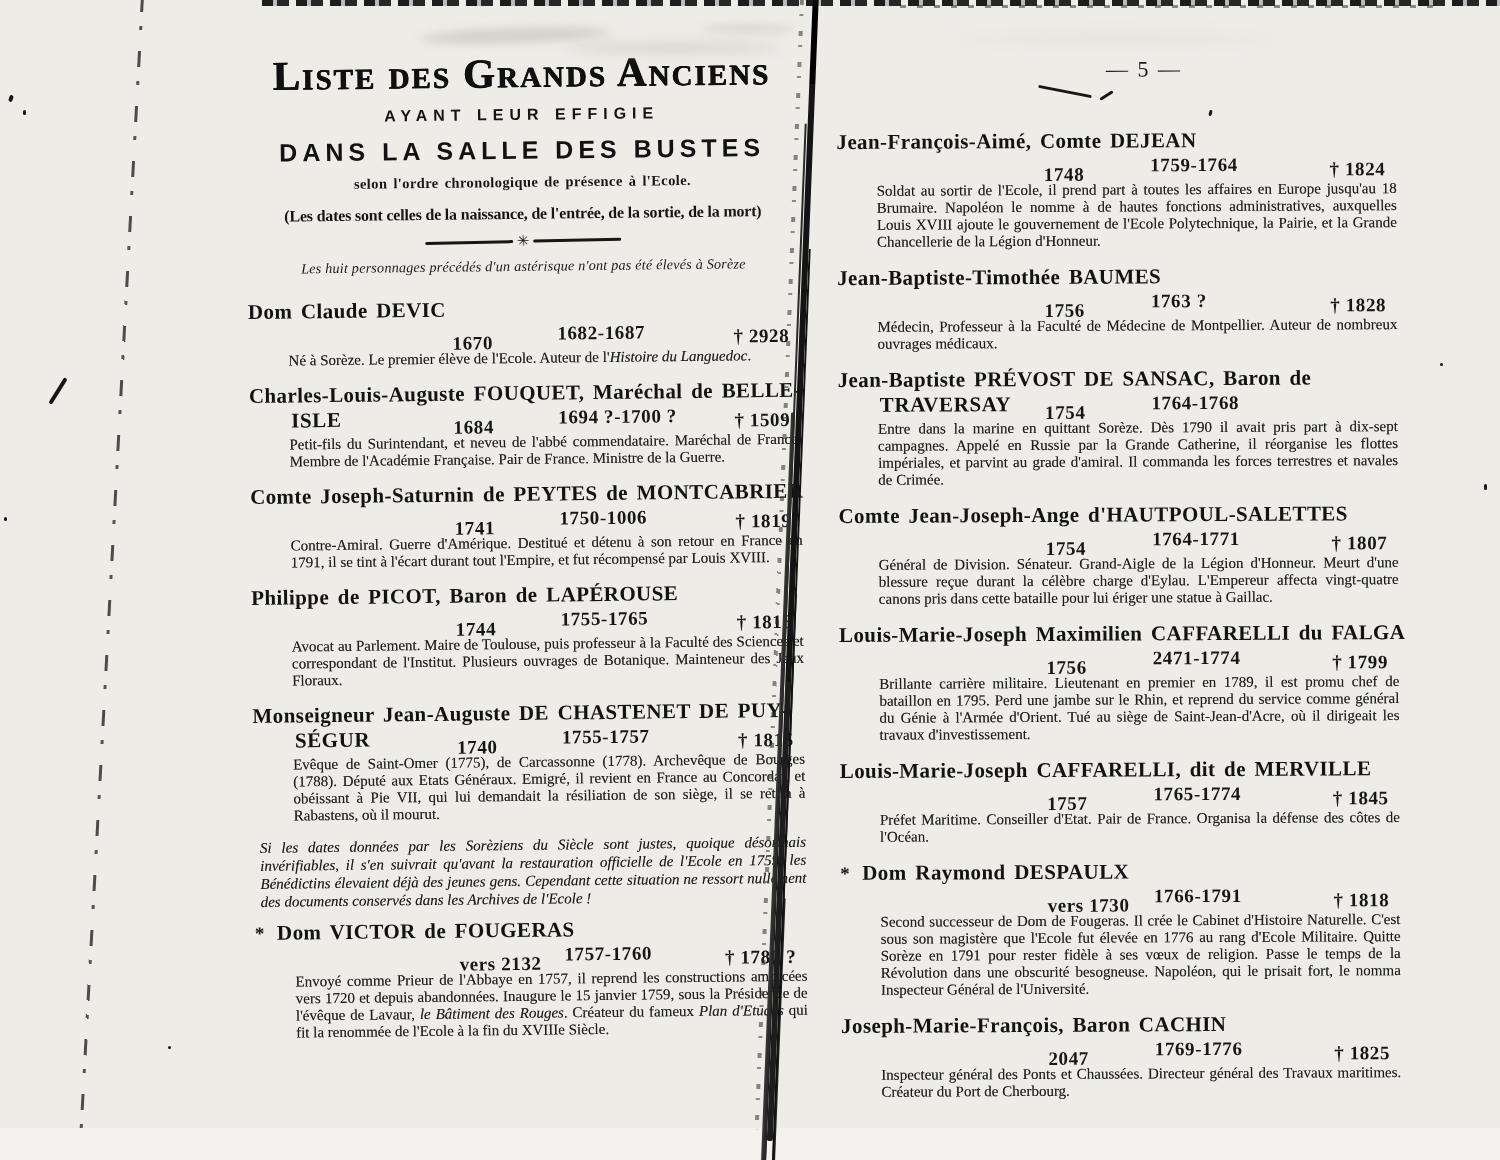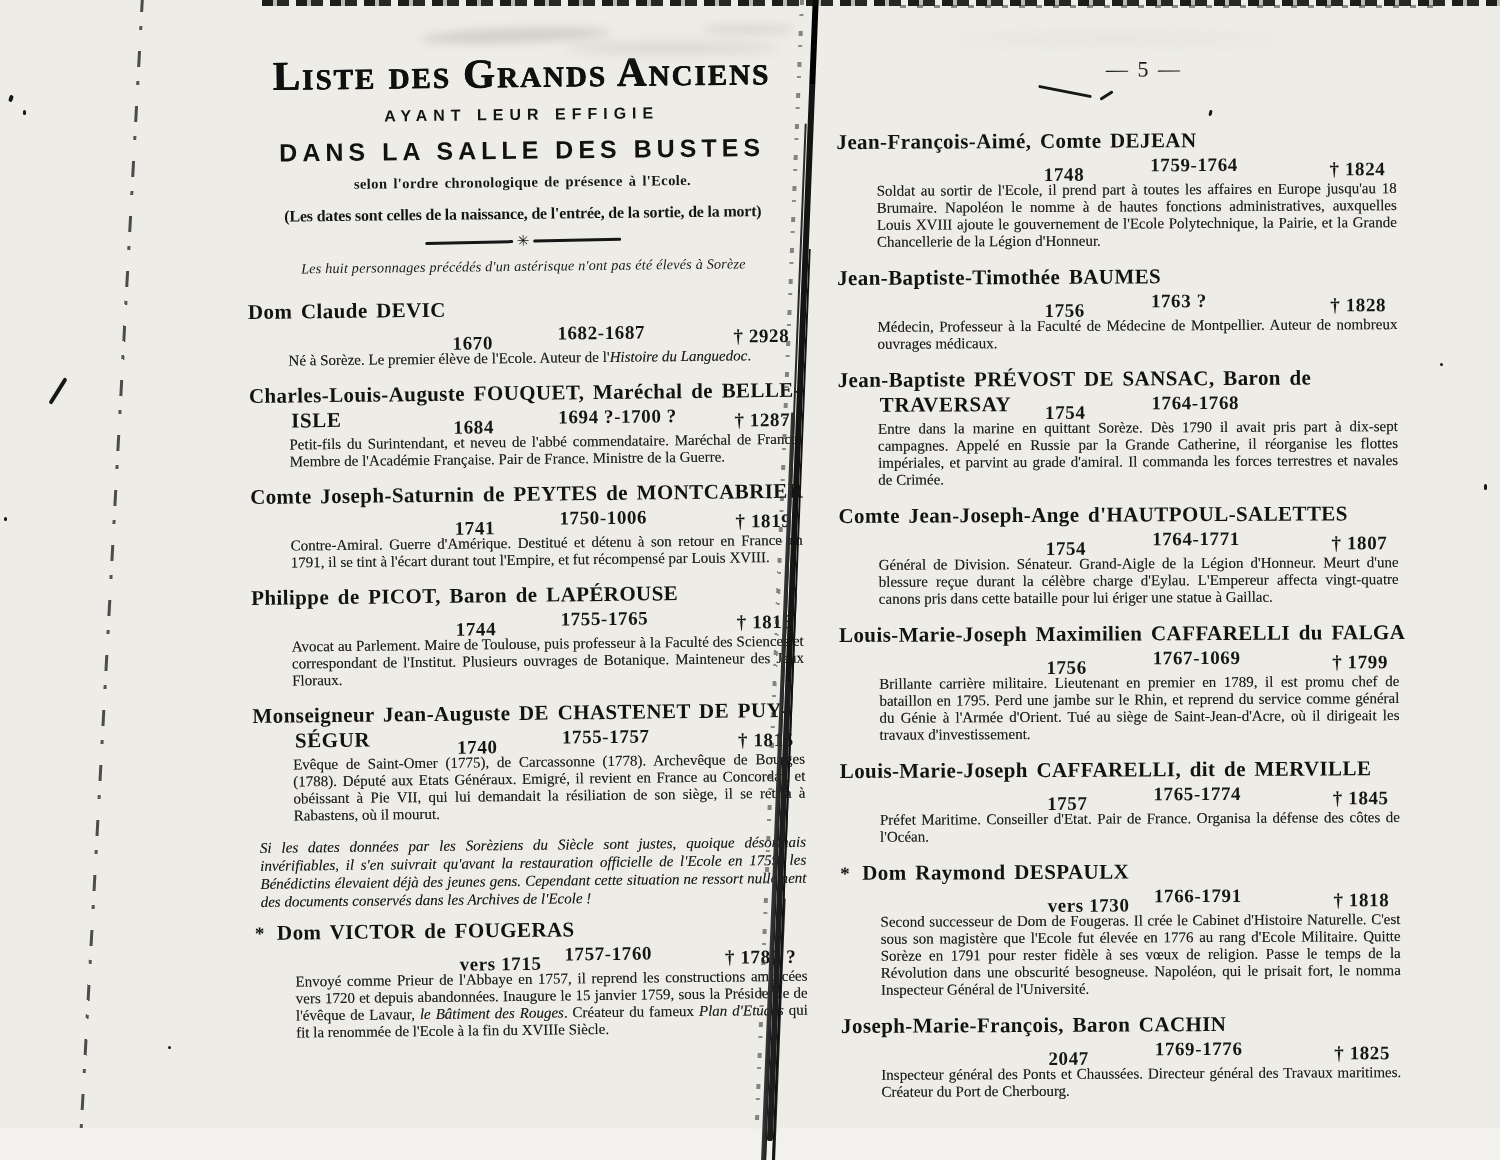--- a/index.html
+++ b/index.html
@@ -191,21 +191,21 @@
         <span class="e-died">† 2928</span>
       </div>
       <p class="e-desc"><span>Né à Sorèze. Le premier élève de l'Ecole. Auteur de l'</span><span class="it">Histoire du Languedoc</span><span>.</span></p>
     </div>
         <div class="entry">
       <div class="e-heading"><span class="e-ast"></span><span class="e-name1">Charles-Louis-Auguste FOUQUET, Maréchal de BELLE-</span></div>
       <div class="e-dates">
         <span class="e-name2">ISLE</span>
         <span class="e-born">1684</span>
         <span class="e-att">1694 ?-1700 ?</span>
-        <span class="e-died">† 1287</span>
+        <span class="e-died">† 1509</span>
       </div>
       <p class="e-desc"><span>Petit-fils du Surintendant, et neveu de l'abbé commendataire. Maréchal de France. Membre de l'Académie Française. Pair de France. Ministre de la Guerre.</span></p>
     </div>
         <div class="entry">
       <div class="e-heading"><span class="e-ast"></span><span class="e-name1">Comte Joseph-Saturnin de PEYTES de MONTCABRIER</span></div>
       <div class="e-dates">
 
         <span class="e-born">1741</span>
         <span class="e-att">1750-1006</span>
         <span class="e-died">† 1819</span>
@@ -230,21 +230,21 @@
         <span class="e-att">1755-1757</span>
         <span class="e-died">† 1815</span>
       </div>
       <p class="e-desc"><span>Evêque de Saint-Omer (1775), de Carcassonne (1778). Archevêque de Bourges (1788). Député aux Etats Généraux. Emigré, il revient en France au Concordat, et obéissant à Pie VII, qui lui demandait la résiliation de son siège, il se retira à Rabastens, où il mourut.</span></p>
     </div>
         <p class="side-note">Si les dates données par les Sorèziens du Siècle sont justes, quoique désormais invérifiables, il s'en suivrait qu'avant la restauration officielle de l'Ecole en 1759, les Bénédictins élevaient déjà des jeunes gens. Cependant cette situation ne ressort nullement des documents conservés dans les Archives de l'Ecole !</p>
         <div class="entry">
       <div class="e-heading"><span class="e-ast">*</span><span class="e-name1">Dom VICTOR de FOUGERAS</span></div>
       <div class="e-dates">
 
-        <span class="e-born">vers 1715</span>
+        <span class="e-born">vers 2132</span>
         <span class="e-att">1757-1760</span>
         <span class="e-died">† 1780 ?</span>
       </div>
       <p class="e-desc"><span>Envoyé comme Prieur de l'Abbaye en 1757, il reprend les constructions amorcées vers 1720 et depuis abandonnées. Inaugure le 15 janvier 1759, sous la Présidence de l'évêque de Lavaur, </span><span class="it">le Bâtiment des Rouges</span><span>. Créateur du fameux </span><span class="it">Plan d'Etudes</span><span> qui fit la renommée de l'Ecole à la fin du XVIIIe Siècle.</span></p>
     </div>
       </div>
   </div>
 
   <div class="col col-right">
     <div class="pagenum">— 5 —</div>
@@ -287,21 +287,21 @@
         <span class="e-att">1764-1771</span>
         <span class="e-died">† 1807</span>
       </div>
       <p class="e-desc"><span>Général de Division. Sénateur. Grand-Aigle de la Légion d'Honneur. Meurt d'une blessure reçue durant la célèbre charge d'Eylau. L'Empereur affecta vingt-quatre canons pris dans cette bataille pour lui ériger une statue à Gaillac.</span></p>
     </div>
         <div class="entry">
       <div class="e-heading"><span class="e-ast"></span><span class="e-name1">Louis-Marie-Joseph Maximilien CAFFARELLI du FALGA</span></div>
       <div class="e-dates">
 
         <span class="e-born">1756</span>
-        <span class="e-att">1767-1069</span>
+        <span class="e-att">2471-1774</span>
         <span class="e-died">† 1799</span>
       </div>
       <p class="e-desc"><span>Brillante carrière militaire. Lieutenant en premier en 1789, il est promu chef de bataillon en 1795. Perd une jambe sur le Rhin, et reprend du service comme général du Génie à l'Armée d'Orient. Tué au siège de Saint-Jean-d'Acre, où il dirigeait les travaux d'investissement.</span></p>
     </div>
         <div class="entry">
       <div class="e-heading"><span class="e-ast"></span><span class="e-name1">Louis-Marie-Joseph CAFFARELLI, dit de MERVILLE</span></div>
       <div class="e-dates">
 
         <span class="e-born">1757</span>
         <span class="e-att">1765-1774</span>

